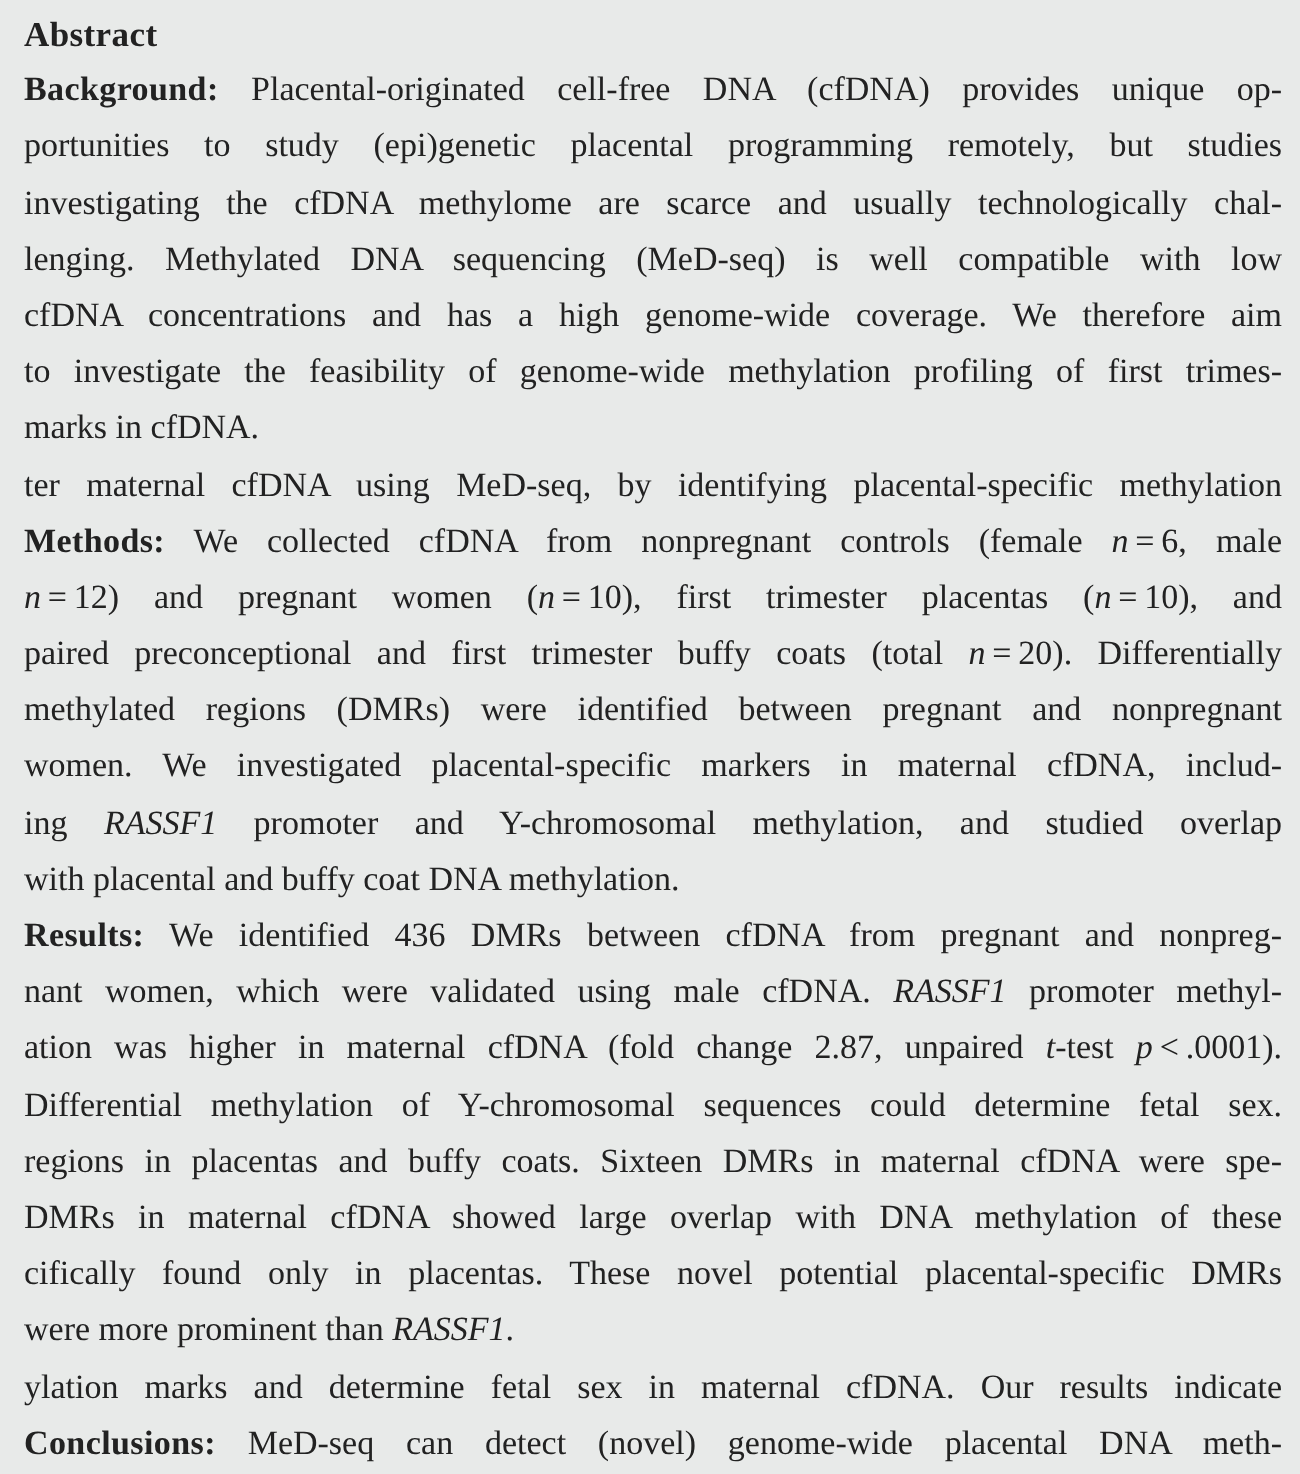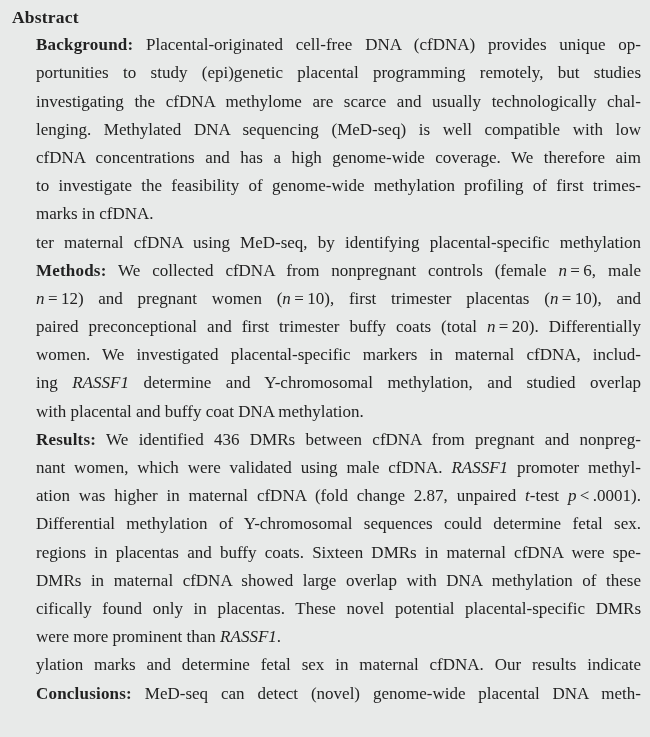--- a/index.html
+++ b/index.html
@@ -30,21 +30,20 @@
     letter-spacing: 0.2px;
   }
   .para {
     margin: 0;
   }
   .line {
     line-height: 28.2px;
     height: 28.2px;
     overflow: hidden;
     white-space: normal;
-    margin-left: 24px;
   }
   .line.j {
     text-align: justify;
     text-align-last: justify;
   }
   .seg.bold {
     font-weight: bold;
     letter-spacing: 0.2px;
   }
   .seg.italic {
@@ -64,22 +63,23 @@
         <div class="line j"><span class="seg normal">lenging. Methylated DNA sequencing (MeD-seq) is well compatible with low</span></div>
         <div class="line j"><span class="seg normal">cfDNA concentrations and has a high genome-wide coverage. We therefore aim</span></div>
         <div class="line j"><span class="seg normal">to investigate the feasibility of genome-wide methylation profiling of first trimes-</span></div>
         <div class="line"><span class="seg normal">marks in cfDNA.</span></div>
         <div class="line j"><span class="seg normal">ter maternal cfDNA using MeD-seq, by identifying placental-specific methylation</span></div>
       </div>
       <div class="para">
         <div class="line j"><span class="seg bold">Methods:</span><span class="seg normal"> We collected cfDNA from nonpregnant controls (female </span><span class="seg italic">n</span><span class="seg normal"> = 6, male</span></div>
         <div class="line j"><span class="seg italic">n</span><span class="seg normal"> = 12) and pregnant women (</span><span class="seg italic">n</span><span class="seg normal"> = 10), first trimester placentas (</span><span class="seg italic">n</span><span class="seg normal"> = 10), and</span></div>
         <div class="line j"><span class="seg normal">paired preconceptional and first trimester buffy coats (total </span><span class="seg italic">n</span><span class="seg normal"> = 20). Differentially</span></div>
+        <div class="line j"><span class="seg normal">methylated regions (DMRs) were identified between pregnant and nonpregnant</span></div>
         <div class="line j"><span class="seg normal">women. We investigated placental-specific markers in maternal cfDNA, includ-</span></div>
-        <div class="line j"><span class="seg normal">ing </span><span class="seg italic">RASSF1</span><span class="seg normal"> determine and Y-chromosomal methylation, and studied overlap</span></div>
+        <div class="line j"><span class="seg normal">ing </span><span class="seg italic">RASSF1</span><span class="seg normal"> promoter and Y-chromosomal methylation, and studied overlap</span></div>
         <div class="line"><span class="seg normal">with placental and buffy coat DNA methylation.</span></div>
       </div>
       <div class="para">
         <div class="line j"><span class="seg bold">Results:</span><span class="seg normal"> We identified 436 DMRs between cfDNA from pregnant and nonpreg-</span></div>
         <div class="line j"><span class="seg normal">nant women, which were validated using male cfDNA. </span><span class="seg italic">RASSF1</span><span class="seg normal"> promoter methyl-</span></div>
         <div class="line j"><span class="seg normal">ation was higher in maternal cfDNA (fold change 2.87, unpaired </span><span class="seg italic">t</span><span class="seg normal">-test </span><span class="seg italic">p</span><span class="seg normal"> &lt; .0001).</span></div>
         <div class="line j"><span class="seg normal">Differential methylation of Y-chromosomal sequences could determine fetal sex.</span></div>
         <div class="line j"><span class="seg normal">regions in placentas and buffy coats. Sixteen DMRs in maternal cfDNA were spe-</span></div>
         <div class="line j"><span class="seg normal">DMRs in maternal cfDNA showed large overlap with DNA methylation of these</span></div>
         <div class="line j"><span class="seg normal">cifically found only in placentas. These novel potential placental-specific DMRs</span></div>

